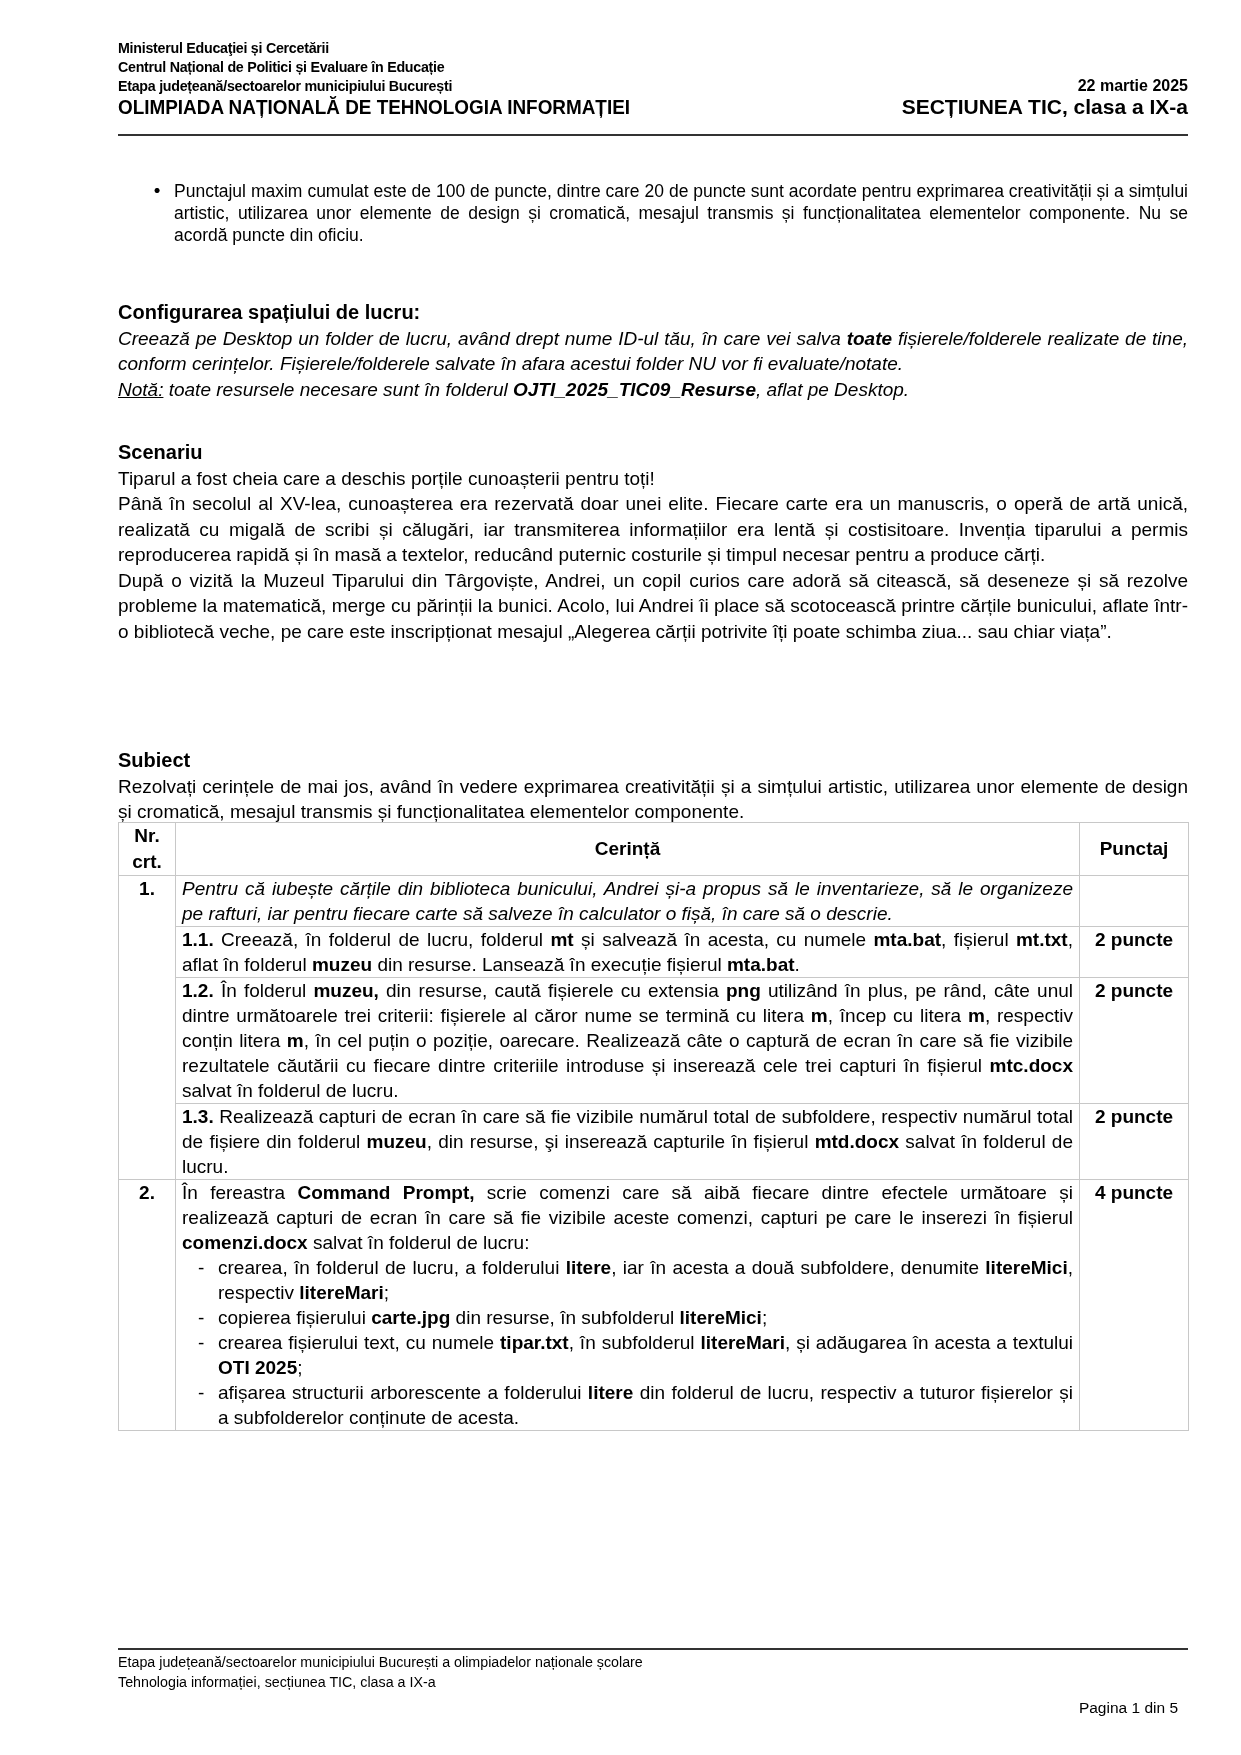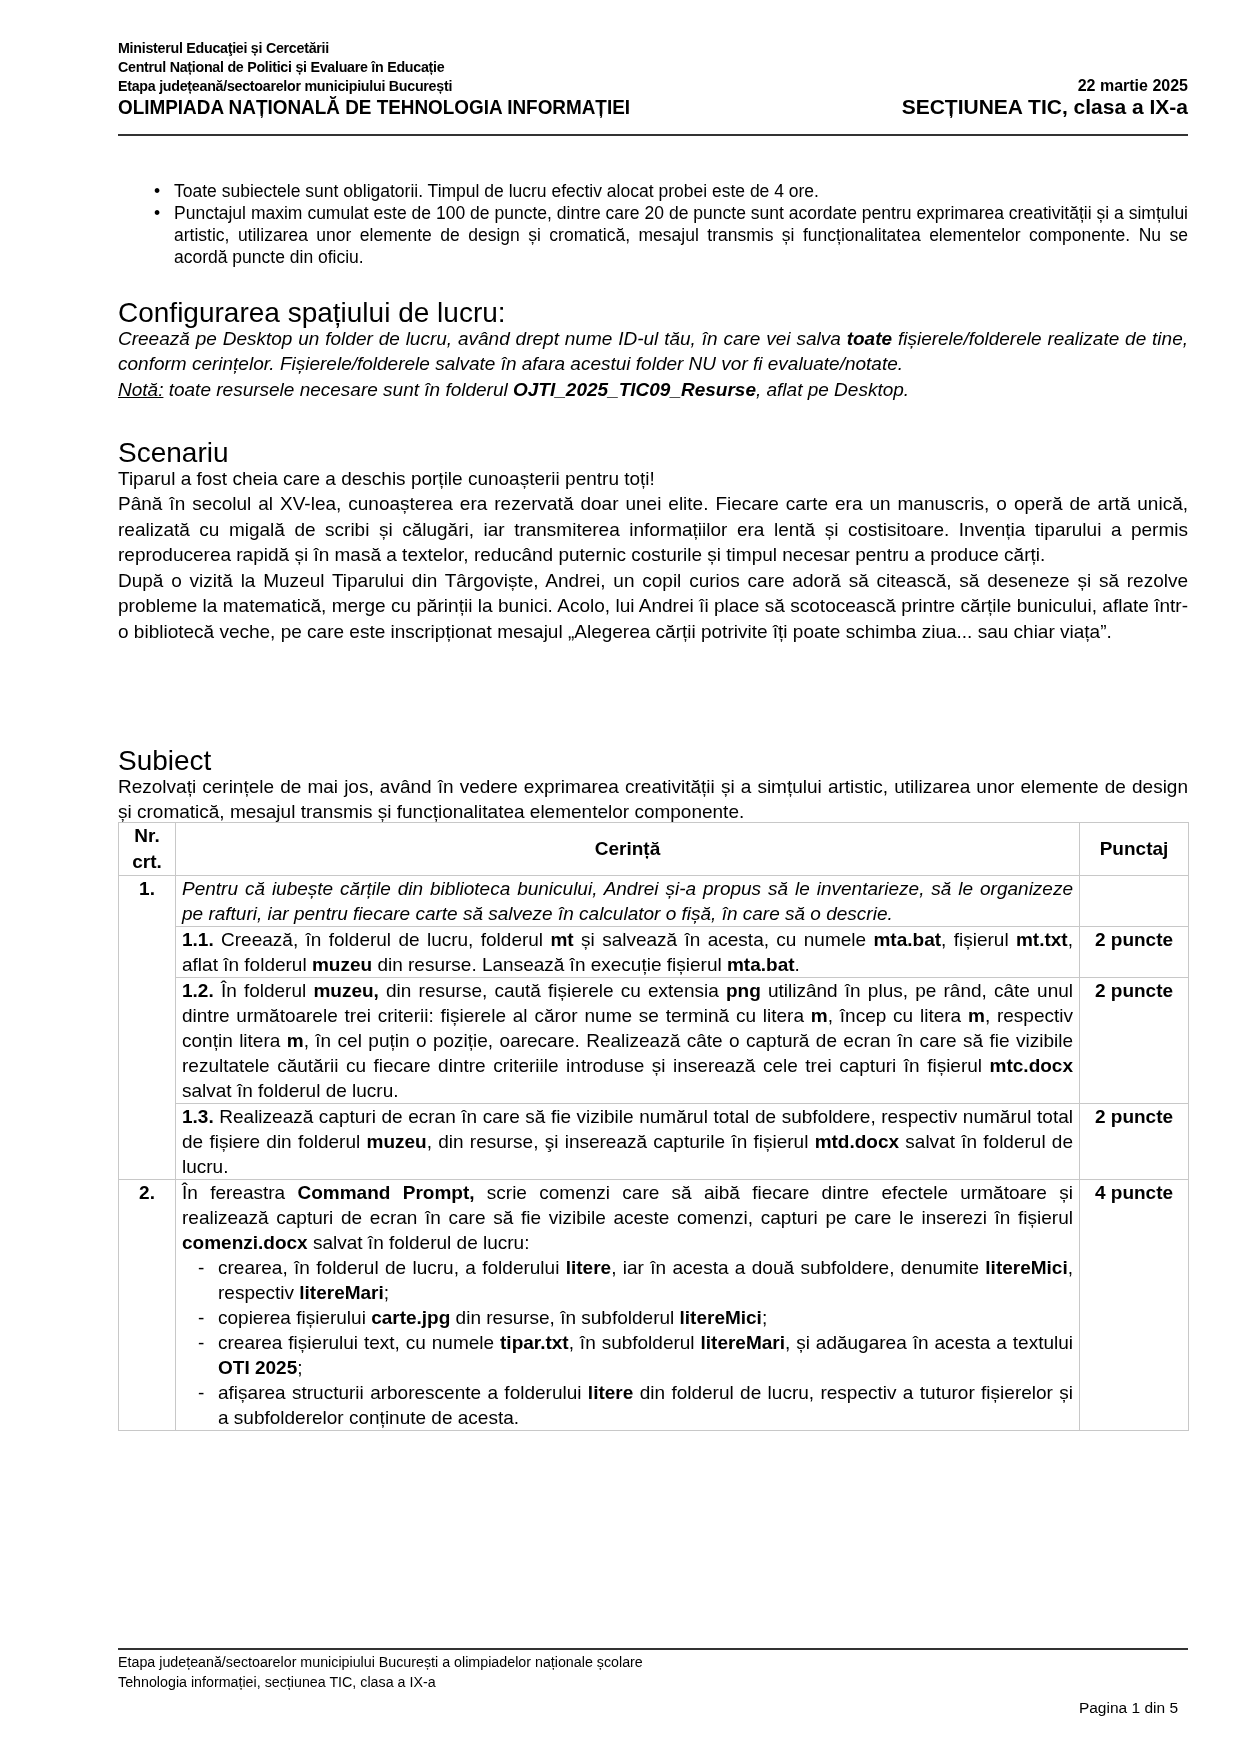--- a/index.html
+++ b/index.html
@@ -16,21 +16,21 @@
   .hdr .big { font-size: 21px; font-weight: bold; line-height: 24px; white-space: nowrap; }
   .hdr .big.title { transform: scaleX(0.9); transform-origin: left; }
   .hdr-rule { position: absolute; left: 118px; top: 134px; width: 1070px; height: 2px; background: #333; }
 
   .body-text { position: absolute; left: 118px; width: 1070px; font-size: 19px; line-height: 25.5px; }
   .tema { top: 152px; font-size: 20px; font-weight: bold; }
   ul.rules { position: absolute; left: 118px; top: 180px; width: 1070px; margin: 0; padding: 0; list-style: none; font-size: 17.5px; line-height: 22px; }
   ul.rules li { position: relative; padding-left: 56px; text-align: justify; }
   ul.rules li .bullet { position: absolute; left: 36px; top: 0; }
 
-  .h2 { font-weight: normal; font-size: 28px; }
+  .h2 { font-weight: bold; font-size: 20px; }
   .config { top: 300px; }
   .config .ital { font-style: italic; text-align: justify; }
   .config .nota-lbl { text-decoration: underline; }
 
   .scen { top: 440px; }
   .scen p { margin: 0; text-align: justify; }
   .subj { top: 748px; }
   .subj p { margin: 0; text-align: justify; }
 
   table.req { position: absolute; left: 118px; top: 822px; width: 1071px; border-collapse: collapse; font-size: 19px; line-height: 25px; }
@@ -65,21 +65,20 @@
       <div class="big title">OLIMPIADA NAȚIONALĂ DE TEHNOLOGIA INFORMAȚIEI</div>
       <div class="big">SECȚIUNEA TIC, clasa a IX-a</div>
     </div>
   </div>
   <div class="hdr-rule"></div>
 
 
   <ul class="rules">
     <li>
       <span class="bullet">•</span>
-      <span>Toate subiectele sunt obligatorii. Timpul de lucru efectiv alocat probei este de 4 ore.</span>
     </li>
     <li>
       <span class="bullet">•</span>
       <span>Punctajul maxim cumulat este de 100 de puncte, dintre care 20 de puncte sunt acordate pentru exprimarea creativității și a simțului artistic, utilizarea unor elemente de design și cromatică, mesajul transmis și funcționalitatea elementelor componente. Nu se acordă puncte din oficiu.</span>
     </li>
   </ul>
 
   <div class="body-text config">
     <div class="h2">Configurarea spațiului de lucru:</div>
     <div class="ital"><span>Creează pe Desktop un folder de lucru, având drept nume ID-ul tău, în care vei salva </span><b>toate</b><span> fișierele/folderele realizate de tine, conform cerințelor. Fișierele/folderele salvate în afara acestui folder NU vor fi evaluate/notate.</span></div>

